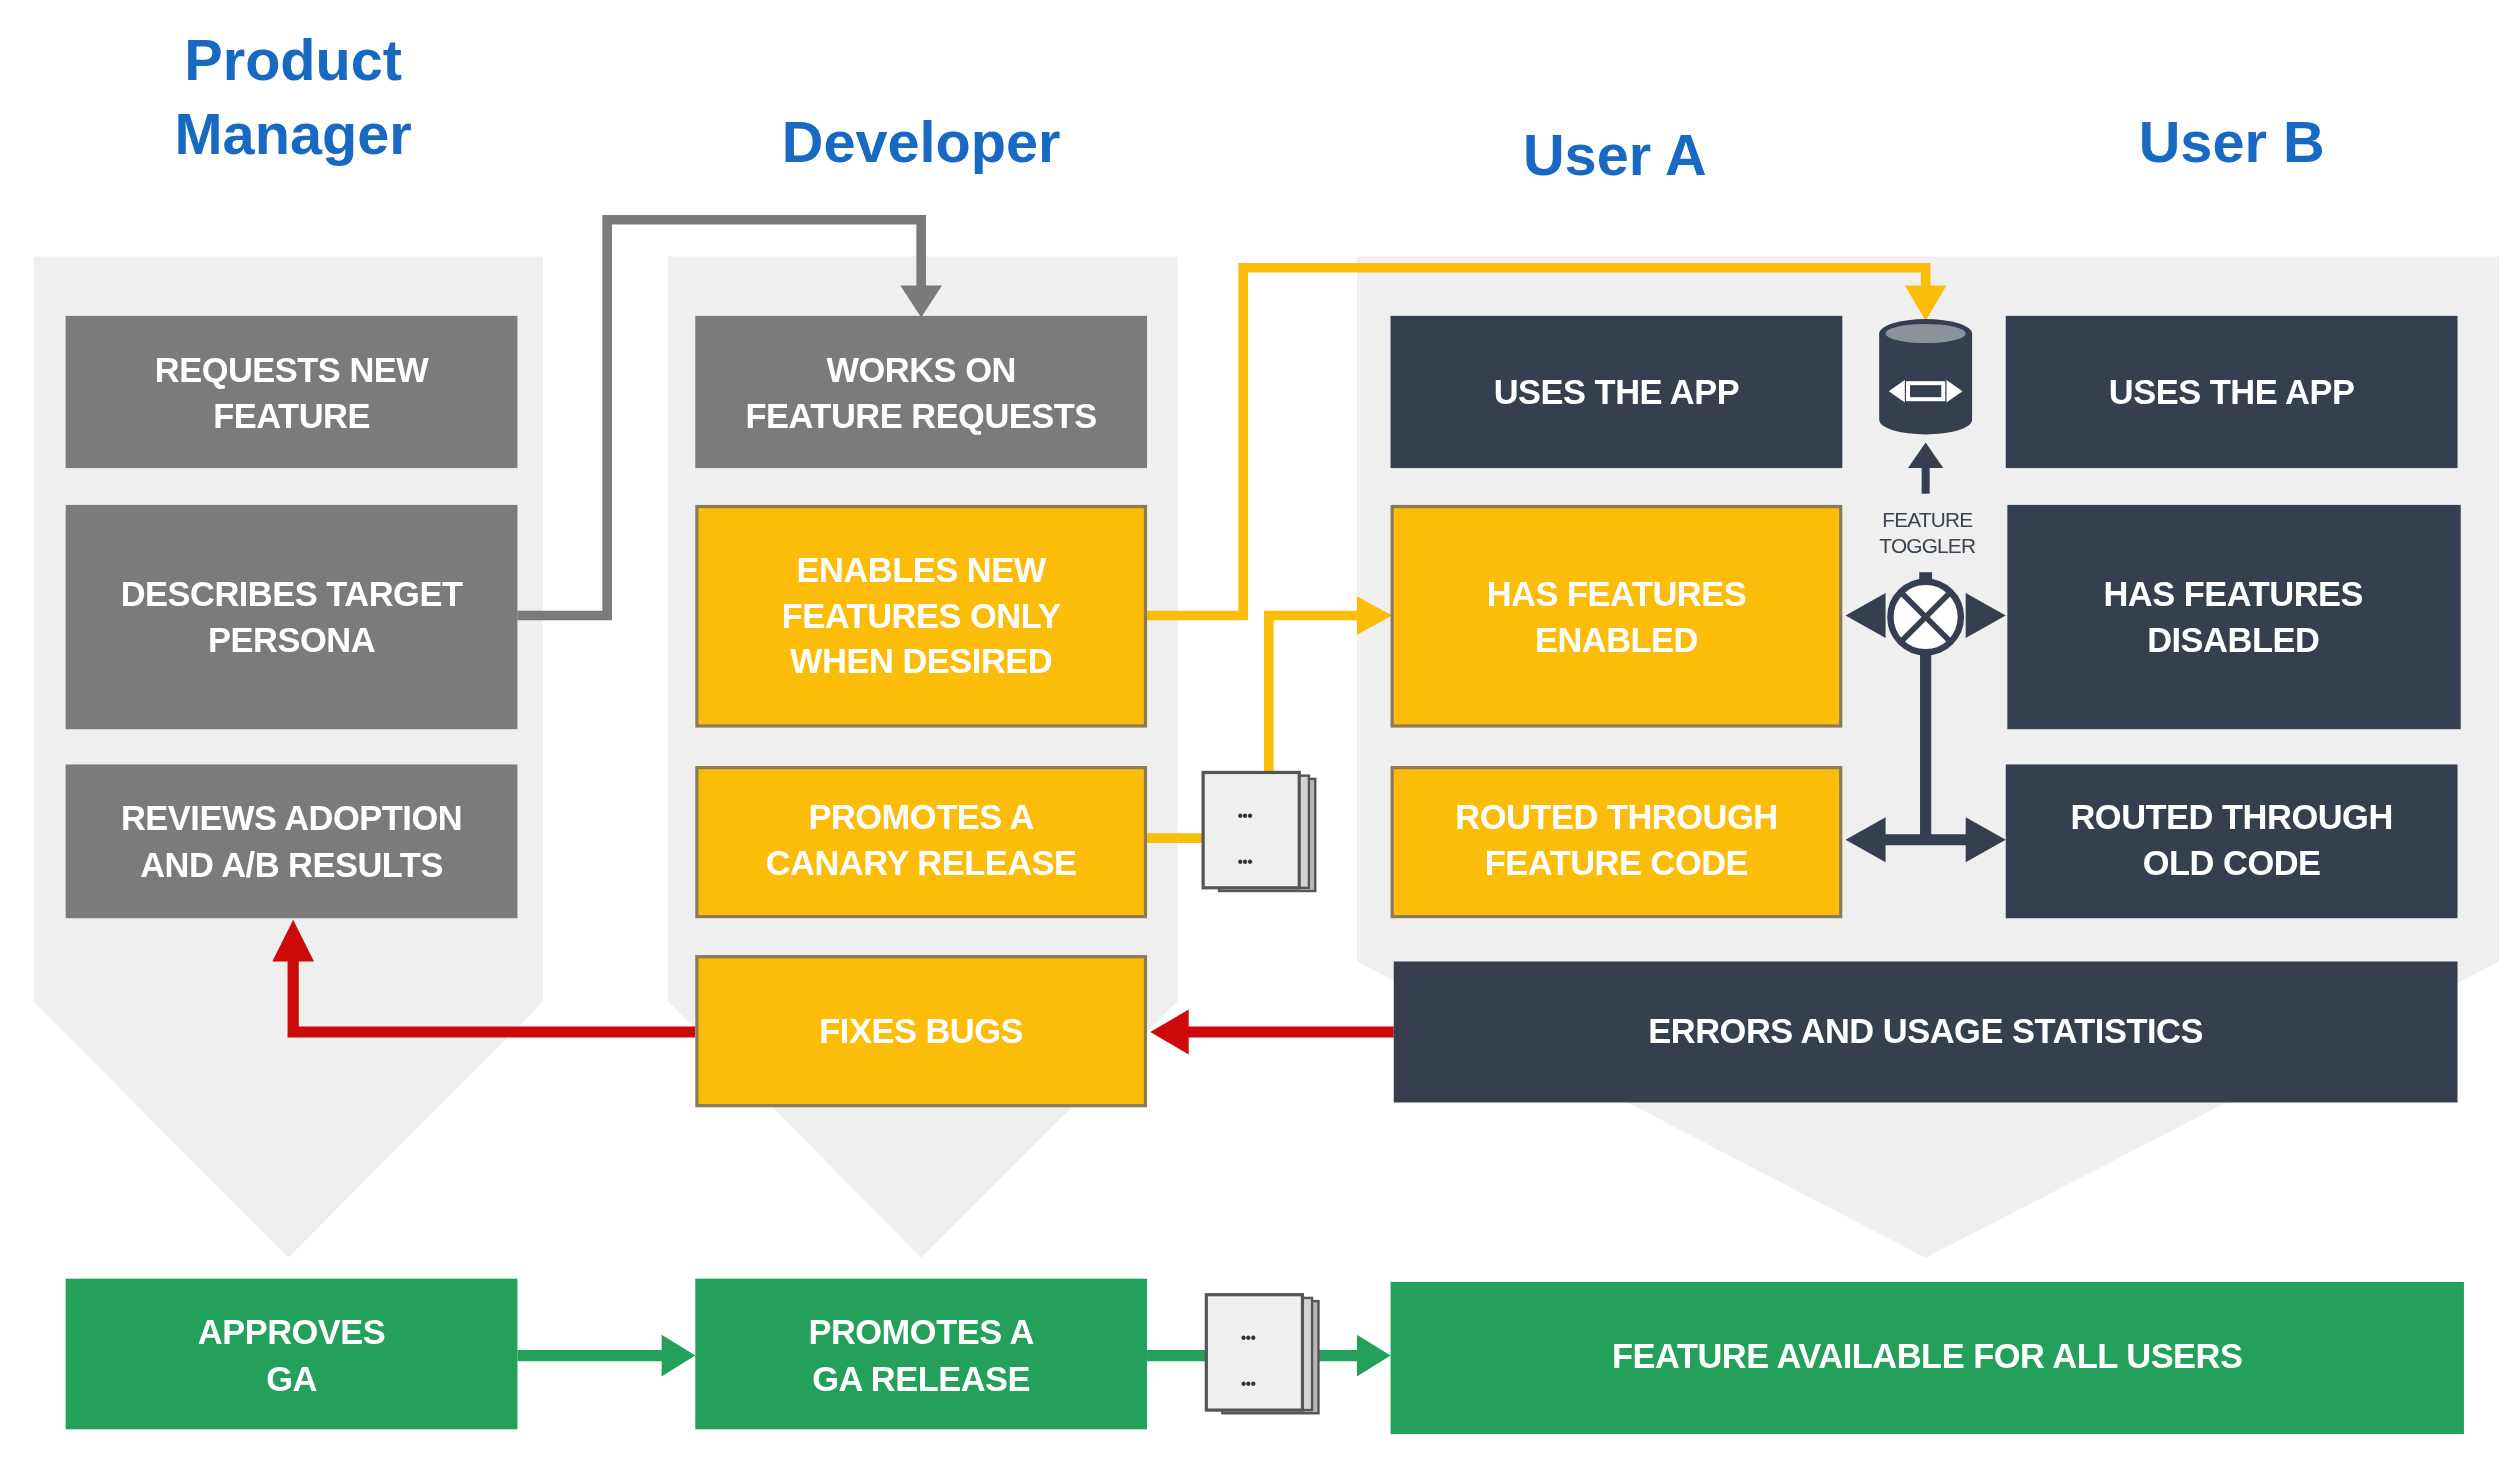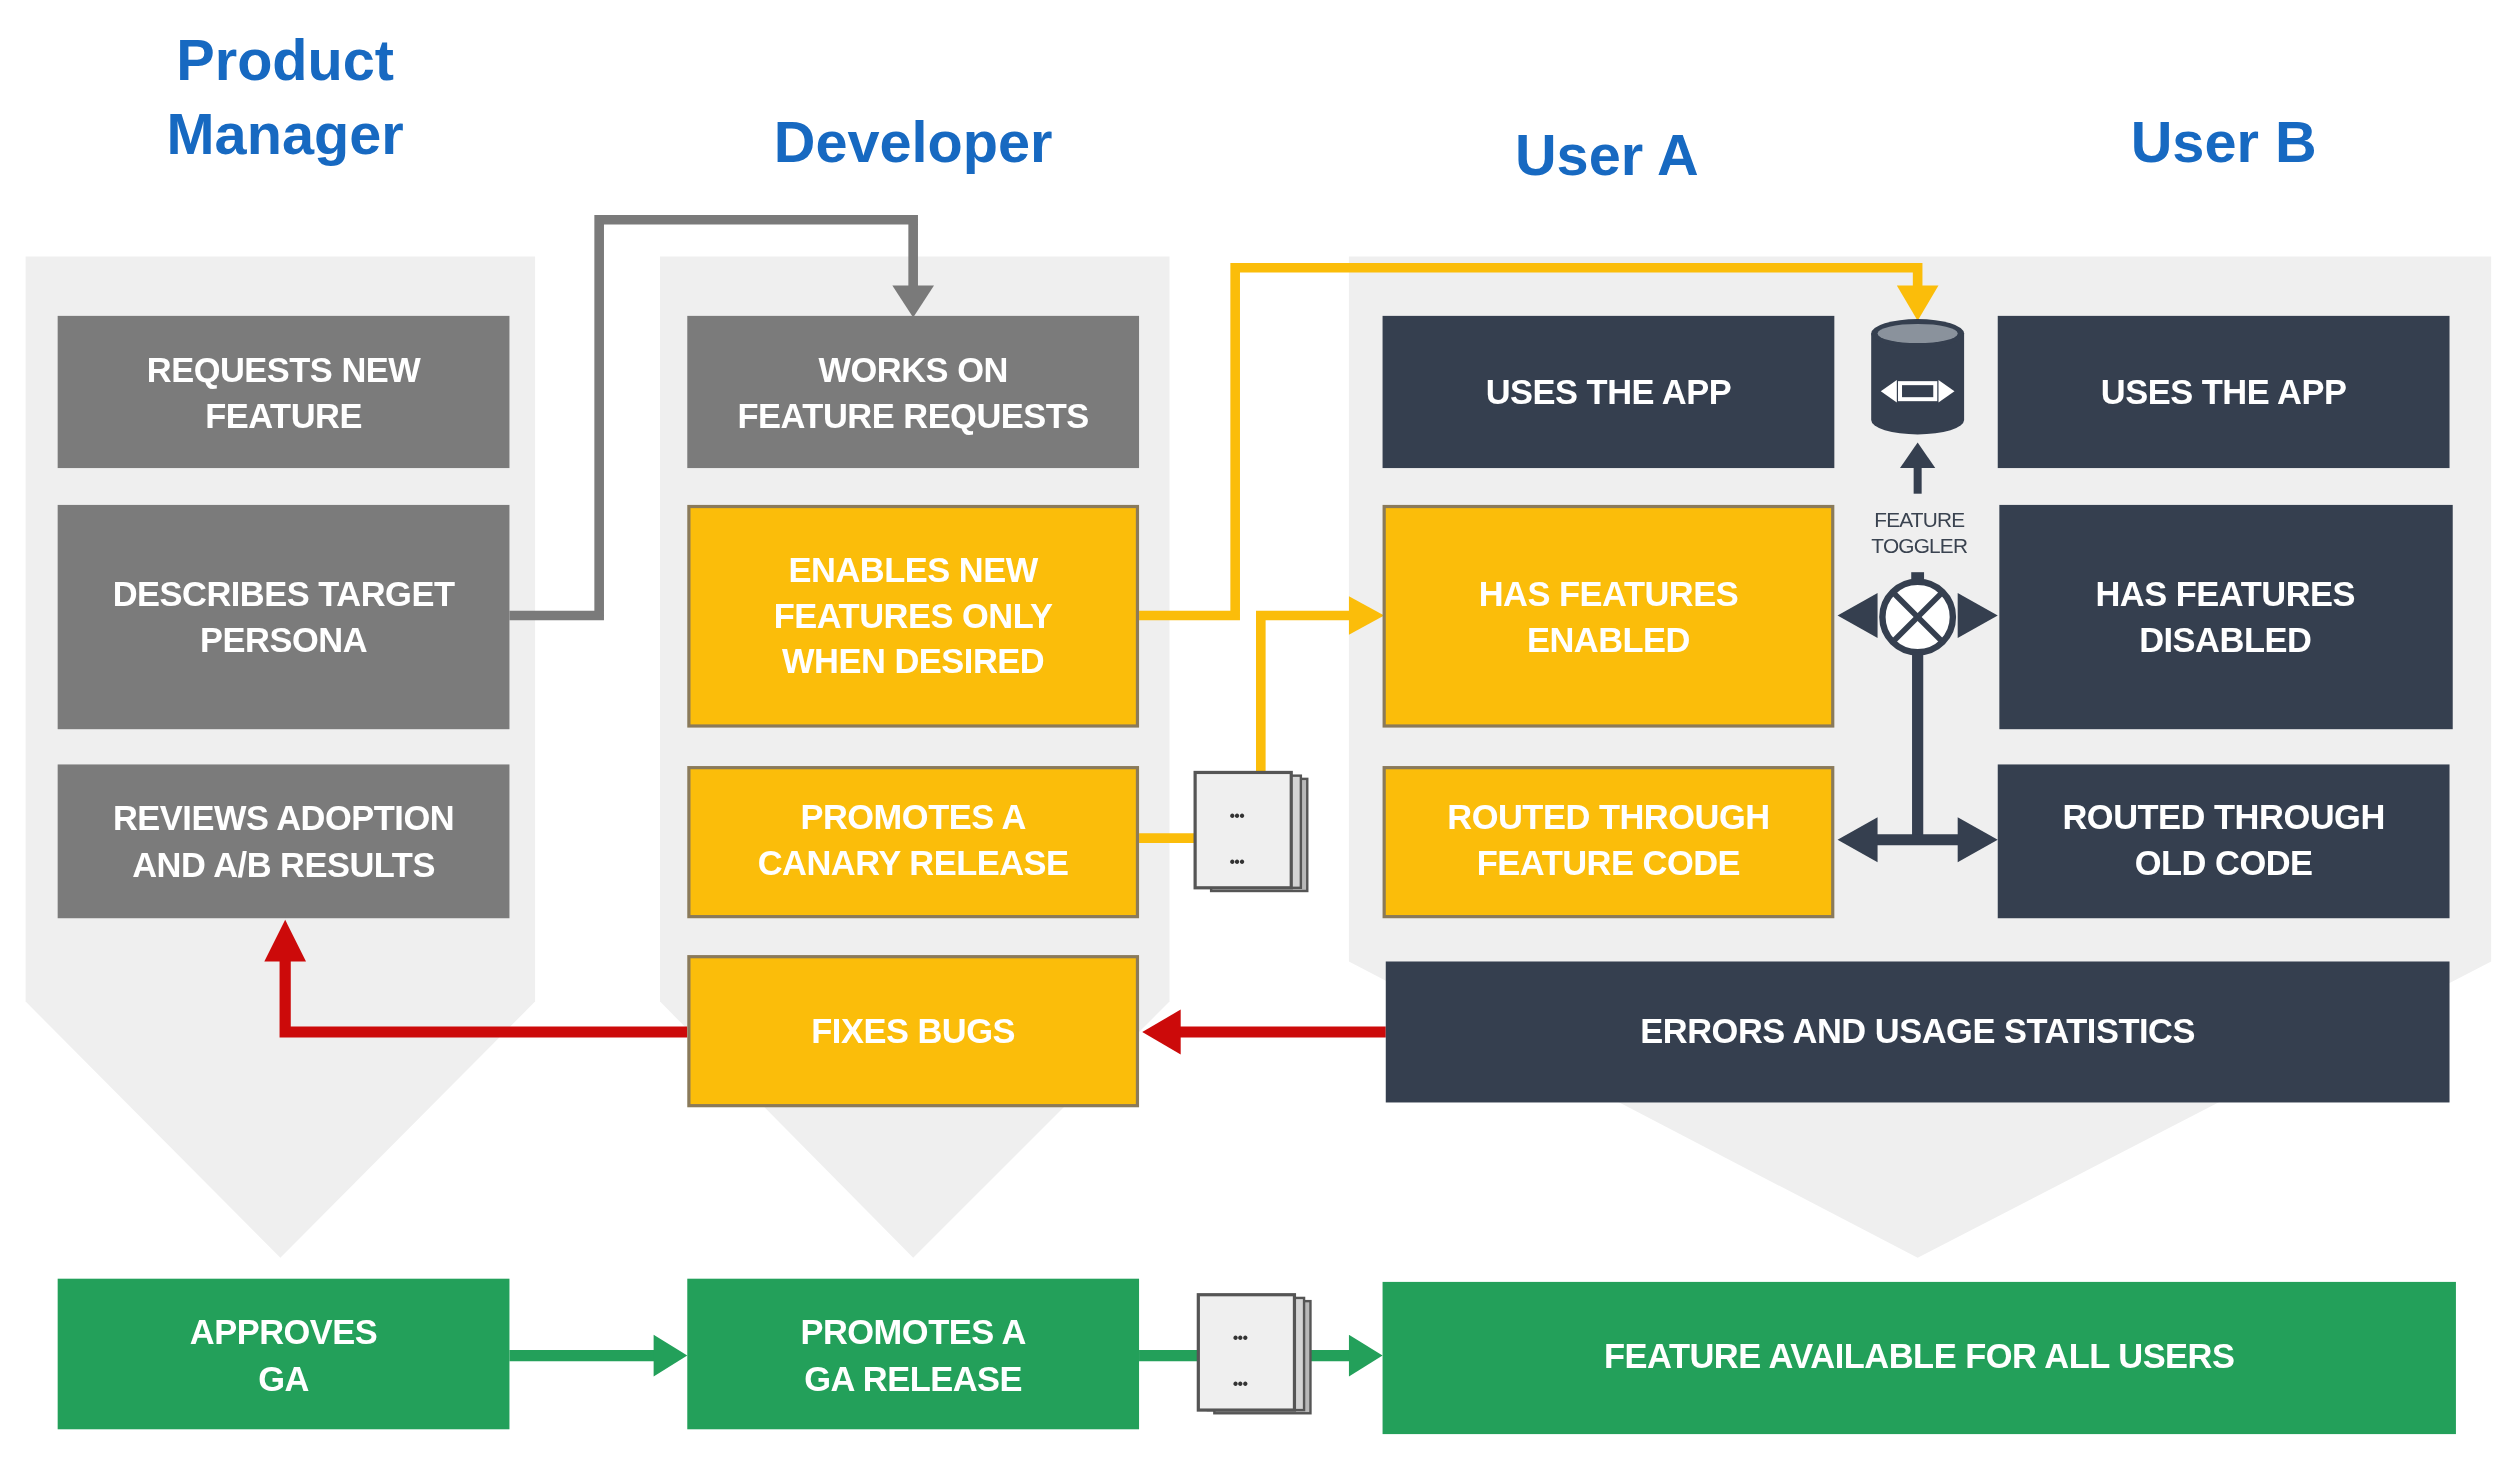--- a/index.html
+++ b/index.html
@@ -1,17 +1,17 @@
 <!DOCTYPE html>
 <html style="font-size:10.5px"><head>
 <meta charset="utf-8">
 <style>
   html, body { margin:0; padding:0; background:#ffffff; }
   body { width:2512px; height:1460px; overflow:hidden; position:relative; font-family:"Liberation Sans", sans-serif; }
-  #stage { position:absolute; left:0; top:0; width:2332px; height:1460px; }
+  #stage { position:absolute; left:8px; top:0; width:2332px; height:1460px; }
   svg text { font-family:"Liberation Sans", sans-serif; font-weight:bold; }
   .hdr { fill:#1769c1; font-size:36px; }
   .boxtxt { fill:#ffffff; font-size:21.5px; letter-spacing:-0.3px; }
   .smalltxt { fill:#3a4350; font-size:13px; font-weight:normal; letter-spacing:-0.5px; }
 </style>
 </head>
 <body>
 
 <div id="stage">
 <svg width="2512" height="1460" viewBox="0 0 1568 911" xmlns="http://www.w3.org/2000/svg">

